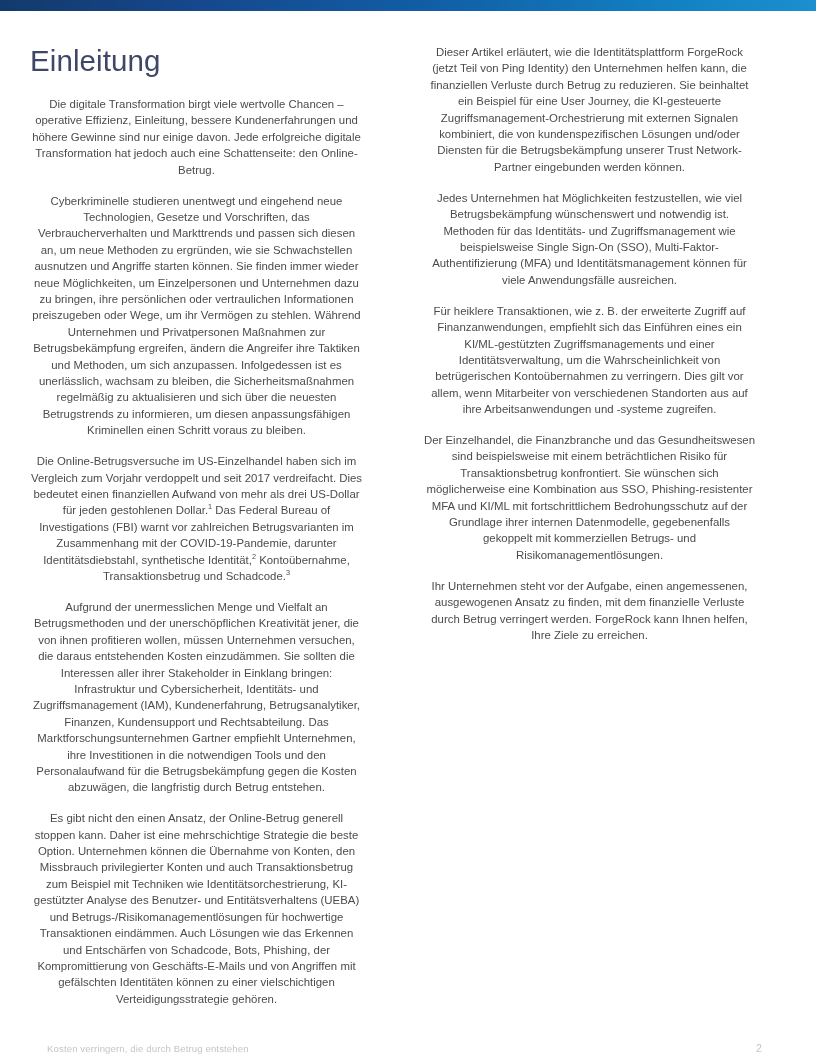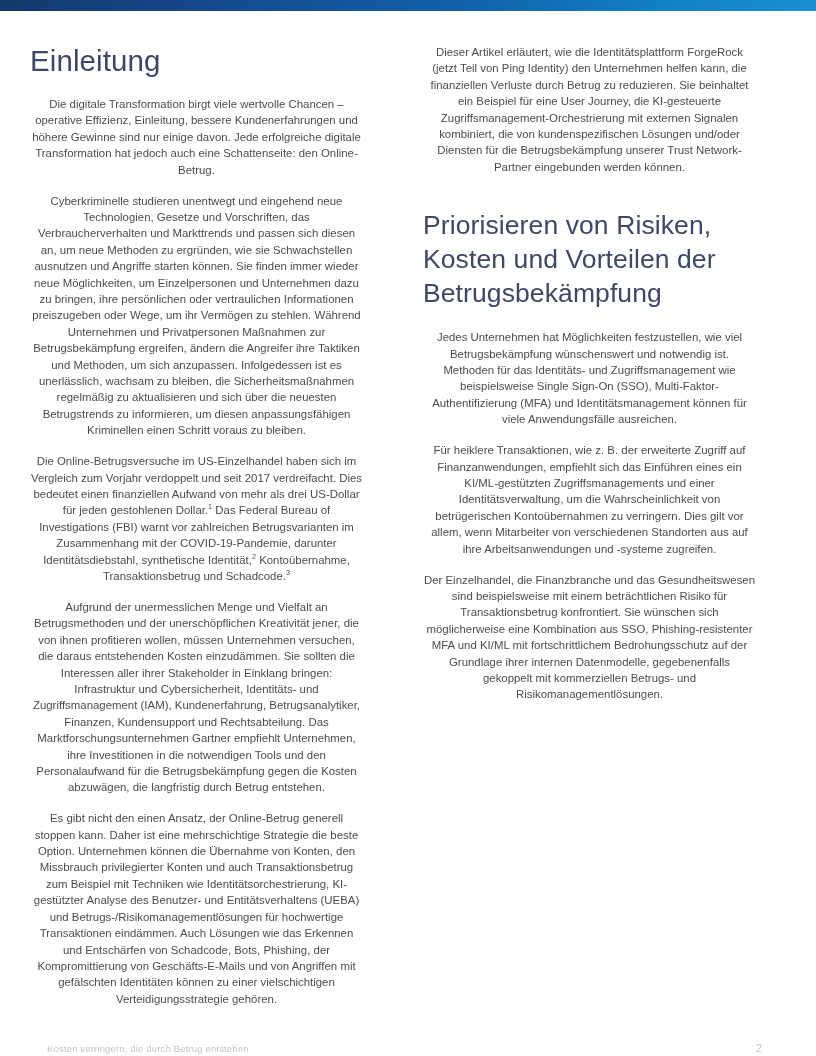--- a/index.html
+++ b/index.html
@@ -123,28 +123,28 @@
       <p class="body-text">Aufgrund der unermesslichen Menge und Vielfalt an Betrugsmethoden und der unerschöpflichen Kreativität jener, die von ihnen profitieren wollen, müssen Unternehmen versuchen, die daraus entstehenden Kosten einzudämmen. Sie sollten die Interessen aller ihrer Stakeholder in Einklang bringen: Infrastruktur und Cybersicherheit, Identitäts- und Zugriffsmanagement (IAM), Kundenerfahrung, Betrugsanalytiker, Finanzen, Kundensupport und Rechtsabteilung. Das Marktforschungsunternehmen Gartner empfiehlt Unternehmen, ihre Investitionen in die notwendigen Tools und den Personalaufwand für die Betrugsbekämpfung gegen die Kosten abzuwägen, die langfristig durch Betrug entstehen.</p>
 
       <p class="body-text">Es gibt nicht den einen Ansatz, der Online-Betrug generell stoppen kann. Daher ist eine mehrschichtige Strategie die beste Option. Unternehmen können die Übernahme von Konten, den Missbrauch privilegierter Konten und auch Transaktionsbetrug zum Beispiel mit Techniken wie Identitätsorchestrierung, KI-gestützter Analyse des Benutzer- und Entitätsverhaltens (UEBA) und Betrugs-/Risikomanagementlösungen für hochwertige Transaktionen eindämmen. Auch Lösungen wie das Erkennen und Entschärfen von Schadcode, Bots, Phishing, der Kompromittierung von Geschäfts-E-Mails und von Angriffen mit gefälschten Identitäten können zu einer vielschichtigen Verteidigungsstrategie gehören.</p>
 
     </div>
 
     <div class="column">
 
       <p class="body-text">Dieser Artikel erläutert, wie die Identitätsplattform ForgeRock (jetzt Teil von Ping Identity) den Unternehmen helfen kann, die finanziellen Verluste durch Betrug zu reduzieren. Sie beinhaltet ein Beispiel für eine User Journey, die KI-gesteuerte Zugriffsmanagement-Orchestrierung mit externen Signalen kombiniert, die von kundenspezifischen Lösungen und/oder Diensten für die Betrugsbekämpfung unserer Trust Network-Partner eingebunden werden können.</p>
 
-      <h1 class="section-heading" id="right-heading">Priorisieren von Risiken, Kosten und Vorteilen der Betrugsbekämpfung</h1>
 
       <p class="body-text">Jedes Unternehmen hat Möglichkeiten festzustellen, wie viel Betrugsbekämpfung wünschenswert und notwendig ist. Methoden für das Identitäts- und Zugriffsmanagement wie beispielsweise Single Sign-On (SSO), Multi-Faktor-Authentifizierung (MFA) und Identitätsmanagement können für viele Anwendungsfälle ausreichen.</p>
 
       <p class="body-text">Für heiklere Transaktionen, wie z. B. der erweiterte Zugriff auf Finanzanwendungen, empfiehlt sich das Einführen eines ein KI/ML-gestützten Zugriffsmanagements und einer Identitätsverwaltung, um die Wahrscheinlichkeit von betrügerischen Kontoübernahmen zu verringern. Dies gilt vor allem, wenn Mitarbeiter von verschiedenen Standorten aus auf ihre Arbeitsanwendungen und -systeme zugreifen.</p>
 
       <p class="body-text">Der Einzelhandel, die Finanzbranche und das Gesundheitswesen sind beispielsweise mit einem beträchtlichen Risiko für Transaktionsbetrug konfrontiert. Sie wünschen sich möglicherweise eine Kombination aus SSO, Phishing-resistenter MFA und KI/ML mit fortschrittlichem Bedrohungsschutz auf der Grundlage ihrer internen Datenmodelle, gegebenenfalls gekoppelt mit kommerziellen Betrugs- und Risikomanagementlösungen.</p>
 
+      <p class="body-text">Ihr Unternehmen steht vor der Aufgabe, einen angemessenen, ausgewogenen Ansatz zu finden, mit dem finanzielle Verluste durch Betrug verringert werden. ForgeRock kann Ihnen helfen, Ihre Ziele zu erreichen.</p>
 
     </div>
 
   </div>
 
   <div id="footer">
     <span id="footer-text">Kosten verringern, die durch Betrug entstehen</span>
     <span id="footer-page-number">2</span>
   </div>
 

